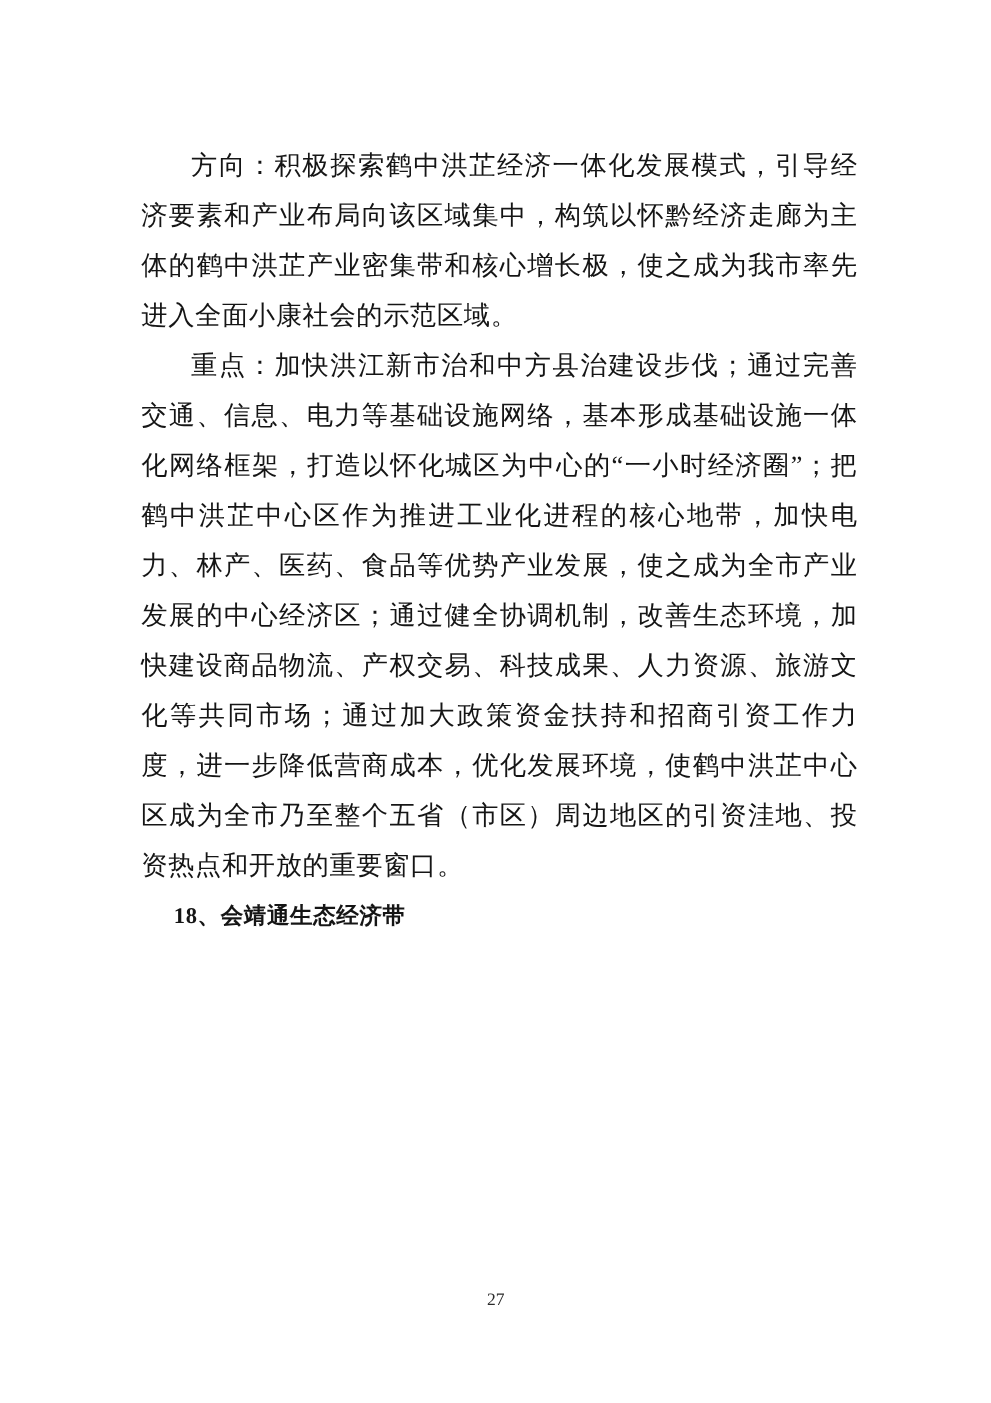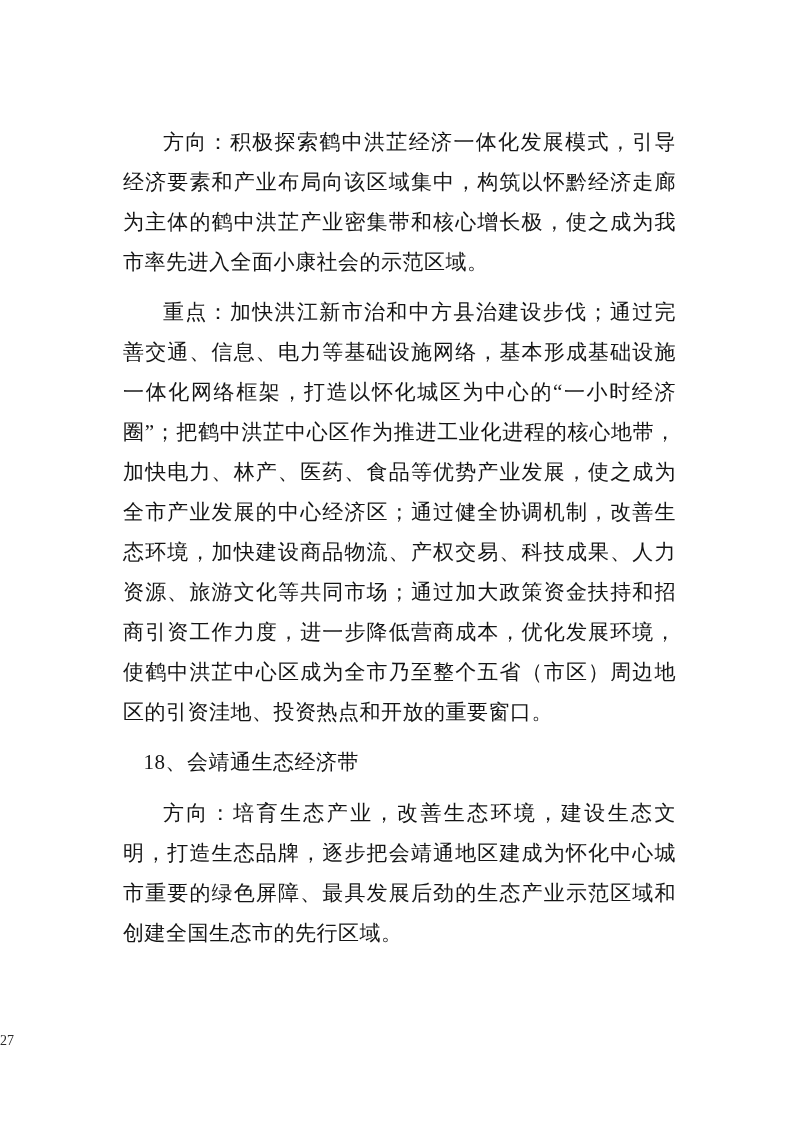--- a/index.html
+++ b/index.html
@@ -16,49 +16,48 @@
     font-family: "Liberation Serif", "DejaVu Serif", serif;
     color: #151515;
   }
   .content {
     position: absolute;
     left: 113px;
     top: 112px;
     width: 573px;
   }
   p.body-para {
-    margin: 10px;
+    margin: 0;
     font-size: 21px;
     line-height: 40px;
     text-align: justify;
     text-indent: 1.9em;
     letter-spacing: 0.5px;
   }
   p.heading-para {
     margin: 0;
-    font-size: 21px;
+    font-size: 18px;
     line-height: 41px;
-    font-weight: normal;
+    font-weight: bold;
     text-indent: 1.45em;
     letter-spacing: 0.5px;
   }
   .page-number {
     position: absolute;
     left: 0;
     right: 0;
     top: 1033px;
-    text-align: left;
+    text-align: center;
     font-size: 14px;
     color: #2a2a2a;
   }
 </style>
 </head>
 <body>
 
 <div class="page">
   <div class="content">
     <p class="body-para">方向：积极探索鹤中洪芷经济一体化发展模式，引导经济要素和产业布局向该区域集中，构筑以怀黔经济走廊为主体的鹤中洪芷产业密集带和核心增长极，使之成为我市率先进入全面小康社会的示范区域。</p>
     <p class="body-para">重点：加快洪江新市治和中方县治建设步伐；通过完善交通、信息、电力等基础设施网络，基本形成基础设施一体化网络框架，打造以怀化城区为中心的“一小时经济圈”；把鹤中洪芷中心区作为推进工业化进程的核心地带，加快电力、林产、医药、食品等优势产业发展，使之成为全市产业发展的中心经济区；通过健全协调机制，改善生态环境，加快建设商品物流、产权交易、科技成果、人力资源、旅游文化等共同市场；通过加大政策资金扶持和招商引资工作力度，进一步降低营商成本，优化发展环境，使鹤中洪芷中心区成为全市乃至整个五省（市区）周边地区的引资洼地、投资热点和开放的重要窗口。</p>
     <p class="heading-para">18、会靖通生态经济带</p>
-    <p class="body-para">方向：培育生态产业，改善生态环境，建设生态文明，打造生态品牌，逐步把会靖通地区建成为怀化中心城市重要的绿色屏障、最具发展后劲的生态产业示范区域和创建全国生态市的先行区域。</p>
   </div>
   <div class="page-number">27</div>
 </div>
 
 </body></html>

